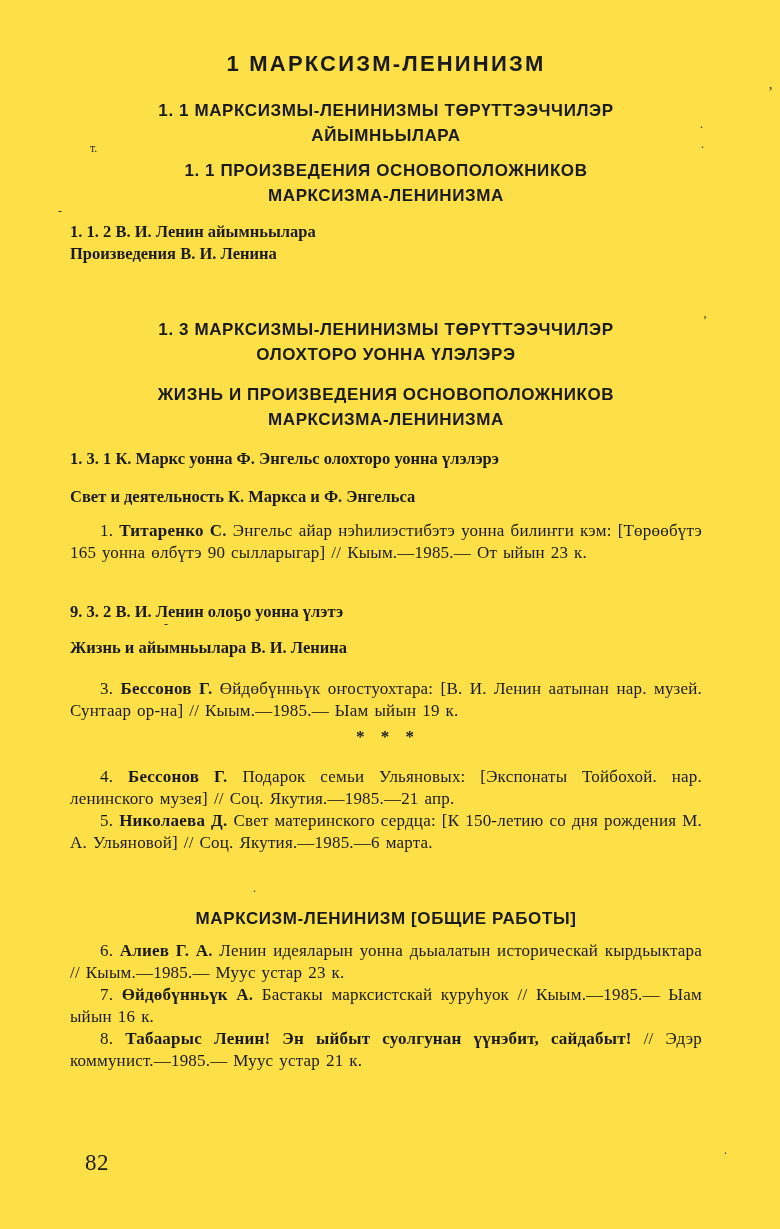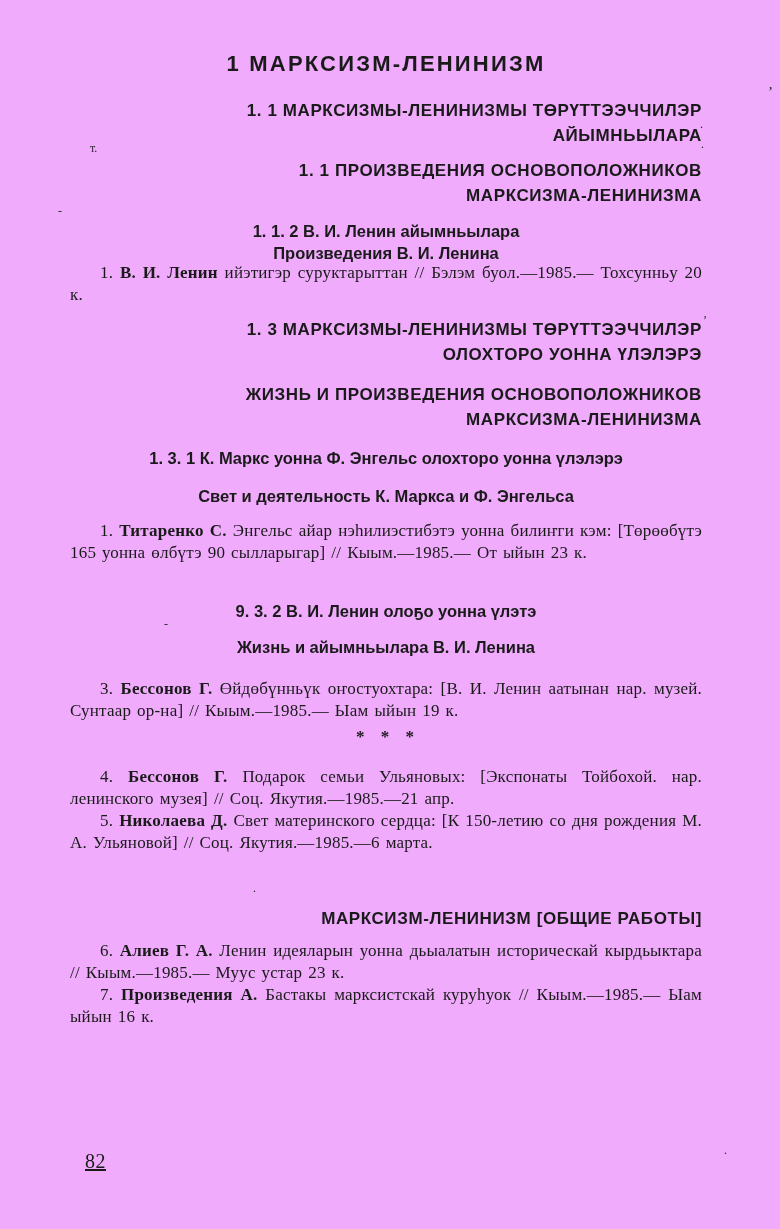--- a/index.html
+++ b/index.html
@@ -1,53 +1,53 @@
 <!DOCTYPE html>
 <html><head>
 <meta charset="utf-8">
 <style>
   html, body { margin: 0; padding: 0; background: #ffffff; }
   .page {
     position: relative;
     width: 780px;
     height: 1229px;
-    background: #f0abfc;
+    background: #fde047;
     color: #1a1a1a;
     overflow: hidden;
     font-family: "Liberation Serif", serif;
   }
   .block {
     position: absolute;
     left: 70px;
     width: 632px;
   }
   .h-sans {
     font-family: "Liberation Sans", sans-serif;
     font-weight: bold;
     font-size: 17px;
     line-height: 25px;
     letter-spacing: 0.6px;
-    text-align: right;
+    text-align: center;
     white-space: nowrap;
   }
   .h-title {
     font-family: "Liberation Sans", sans-serif;
     font-weight: bold;
     font-size: 22px;
     line-height: 26px;
     letter-spacing: 2.2px;
     text-align: center;
     white-space: nowrap;
   }
   .h-serif {
-    font-family: Liberation Sans, sans-serif;
+    font-family: Liberation Serif, serif;
     font-weight: bold;
     font-size: 16.5px;
     line-height: 21px;
-    text-align: center;
+    text-align: left;
     white-space: nowrap;
   }
   .entry {
     margin: 0;
     font-size: 17px;
     line-height: 22px;
     text-align: justify;
     text-indent: 30px;
     letter-spacing: 0.2px;
     word-spacing: 1.5px;
@@ -58,23 +58,22 @@
     font-weight: bold;
     font-size: 17px;
     line-height: 20px;
     word-spacing: 8px;
     letter-spacing: 2px;
   }
   .page-number {
     position: absolute;
     left: 85px;
     top: 1150px;
-    font-size: 20px;
+    font-size: 23px;
     letter-spacing: 0.5px;
-    text-decoration: underline;
   }
   .artifact {
     position: absolute;
     font-size: 12px;
     color: #2a2a2a;
     line-height: 12px;
   }
 </style>
 </head>
 <body>
@@ -89,21 +88,20 @@
   </div>
 
   <div class="block h-sans" style="top:158px">
     <div>1. 1 ПРОИЗВЕДЕНИЯ ОСНОВОПОЛОЖНИКОВ</div>
     <div>МАРКСИЗМА-ЛЕНИНИЗМА</div>
   </div>
 
   <div class="block h-serif" style="top:221px">1. 1. 2 В. И. Ленин айымньылара</div>
   <div class="block h-serif" style="top:243px">Произведения В. И. Ленина</div>
 
-  <p class="block entry" style="top:262px"><span>1. </span><b>В. И. Ленин</b><span> ийэтигэр суруктарыттан // Бэлэм буол.—1985.— Тохсунньу 20 к.</span></p>
 
   <div class="block h-sans" style="top:317px">
     <div>1. 3 МАРКСИЗМЫ-ЛЕНИНИЗМЫ ТӨРҮТТЭЭЧЧИЛЭР</div>
     <div>ОЛОХТОРО УОННА ҮЛЭЛЭРЭ</div>
   </div>
 
   <div class="block h-sans" style="top:382px">
     <div>ЖИЗНЬ И ПРОИЗВЕДЕНИЯ ОСНОВОПОЛОЖНИКОВ</div>
     <div>МАРКСИЗМА-ЛЕНИНИЗМА</div>
   </div>
@@ -121,22 +119,23 @@
   <div class="block stars" style="top:727px">* * *</div>
 
   <p class="block entry" style="top:766px"><span>4. </span><b>Бессонов Г.</b><span> Подарок семьи Ульяновых: [Экспонаты Тойбохой. нар. ленинского музея] // Соц. Якутия.—1985.—21 апр.</span></p>
 
   <p class="block entry" style="top:810px"><span>5. </span><b>Николаева Д.</b><span> Свет материнского сердца: [К 150-летию со дня рождения М. А. Ульяновой] // Соц. Якутия.—1985.—6 марта.</span></p>
 
   <div class="block h-sans" style="top:906px">МАРКСИЗМ-ЛЕНИНИЗМ [ОБЩИЕ РАБОТЫ]</div>
 
   <p class="block entry" style="top:940px"><span>6. </span><b>Алиев Г. А.</b><span> Ленин идеяларын уонна дьыалатын историческай кырдьыктара // Кыым.—1985.— Муус устар 23 к.</span></p>
 
-  <p class="block entry" style="top:984px"><span>7. </span><b>Произведения А.</b><span> Бастакы марксистскай куруһуок // Кыым.—1985.— Ыам ыйын 16 к.</span></p>
+  <p class="block entry" style="top:984px"><span>7. </span><b>Өйдөбүнньүк А.</b><span> Бастакы марксистскай куруһуок // Кыым.—1985.— Ыам ыйын 16 к.</span></p>
 
+  <p class="block entry" style="top:1028px"><span>8. </span><b>Табаарыс Ленин! Эн ыйбыт суолгунан үүнэбит, сайдабыт!</b><span> // Эдэр коммунист.—1985.— Муус устар 21 к.</span></p>
 
   <div class="page-number">82</div>
 
   <span class="artifact" style="left:90px; top:142px">т.</span>
   <span class="artifact" style="left:58px; top:205px">-</span>
   <span class="artifact" style="left:768px; top:86px; font-size:15px">’</span>
   <span class="artifact" style="left:700px; top:118px">.</span>
   <span class="artifact" style="left:701px; top:138px">.</span>
   <span class="artifact" style="left:703px; top:314px">’</span>
   <span class="artifact" style="left:253px; top:882px">.</span>

